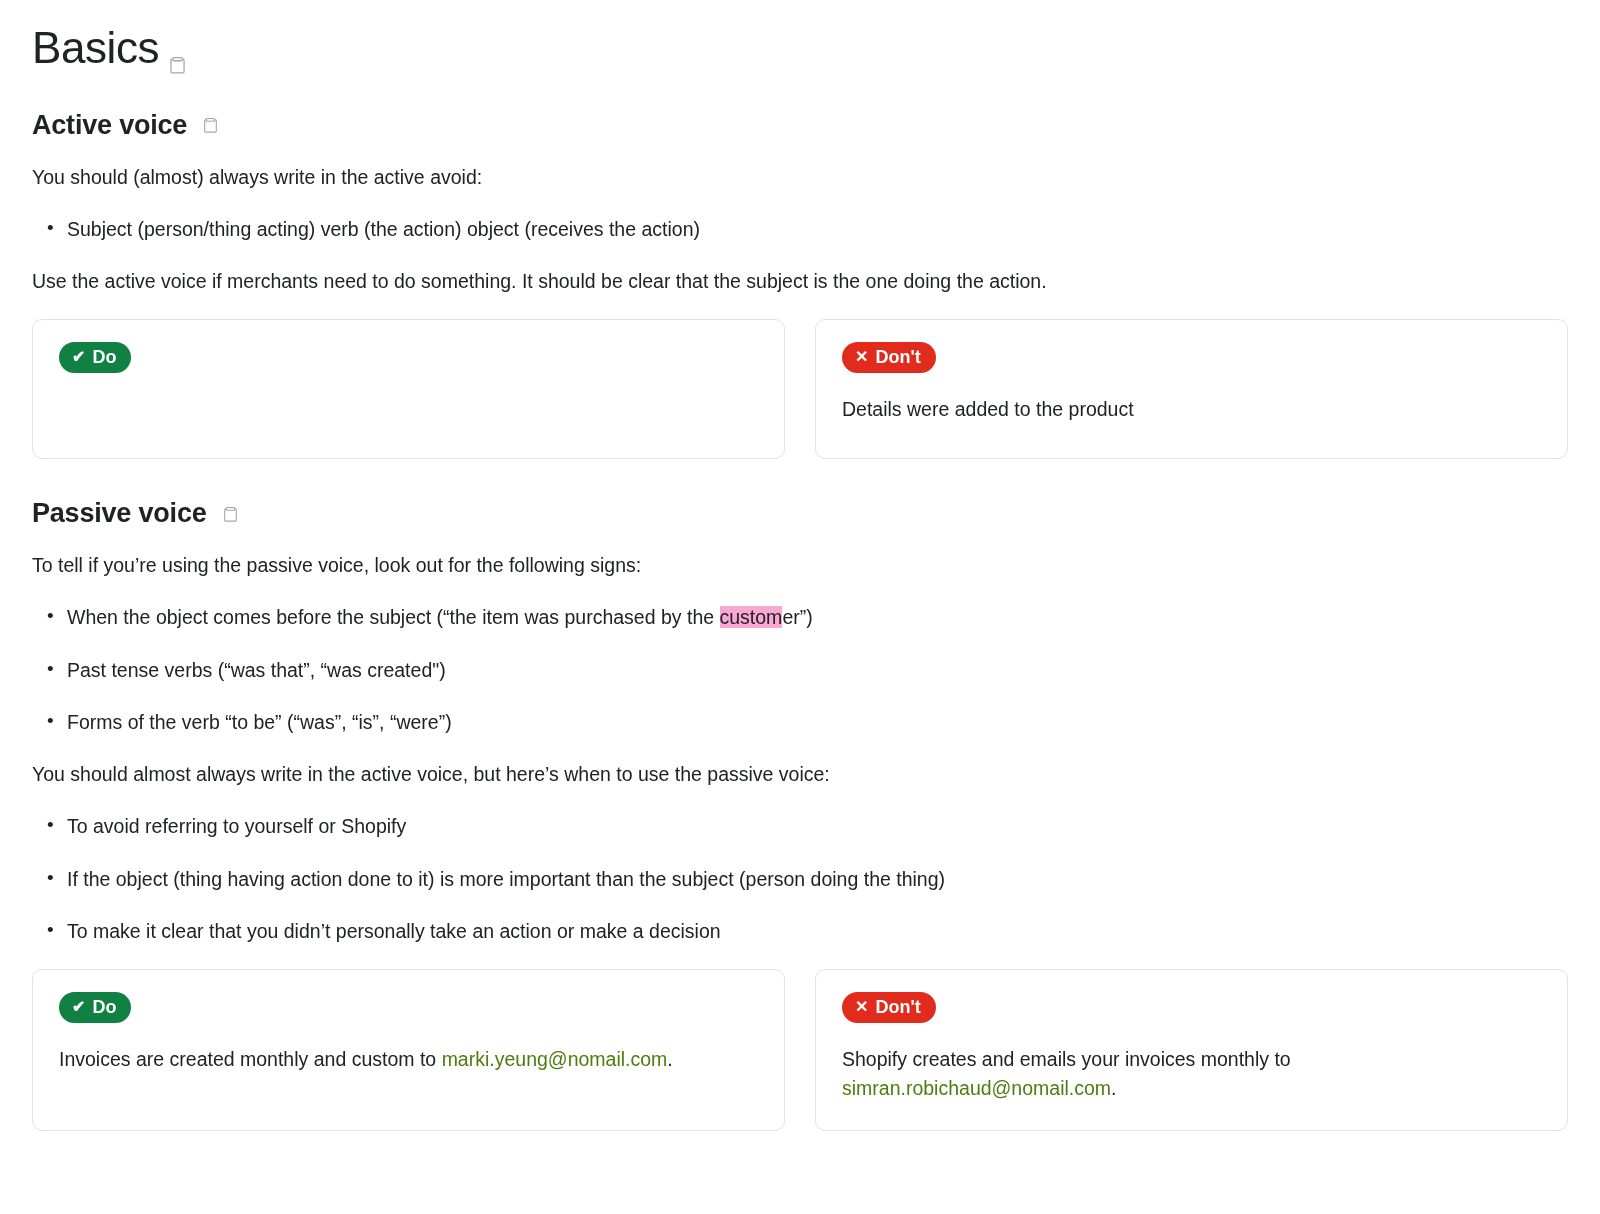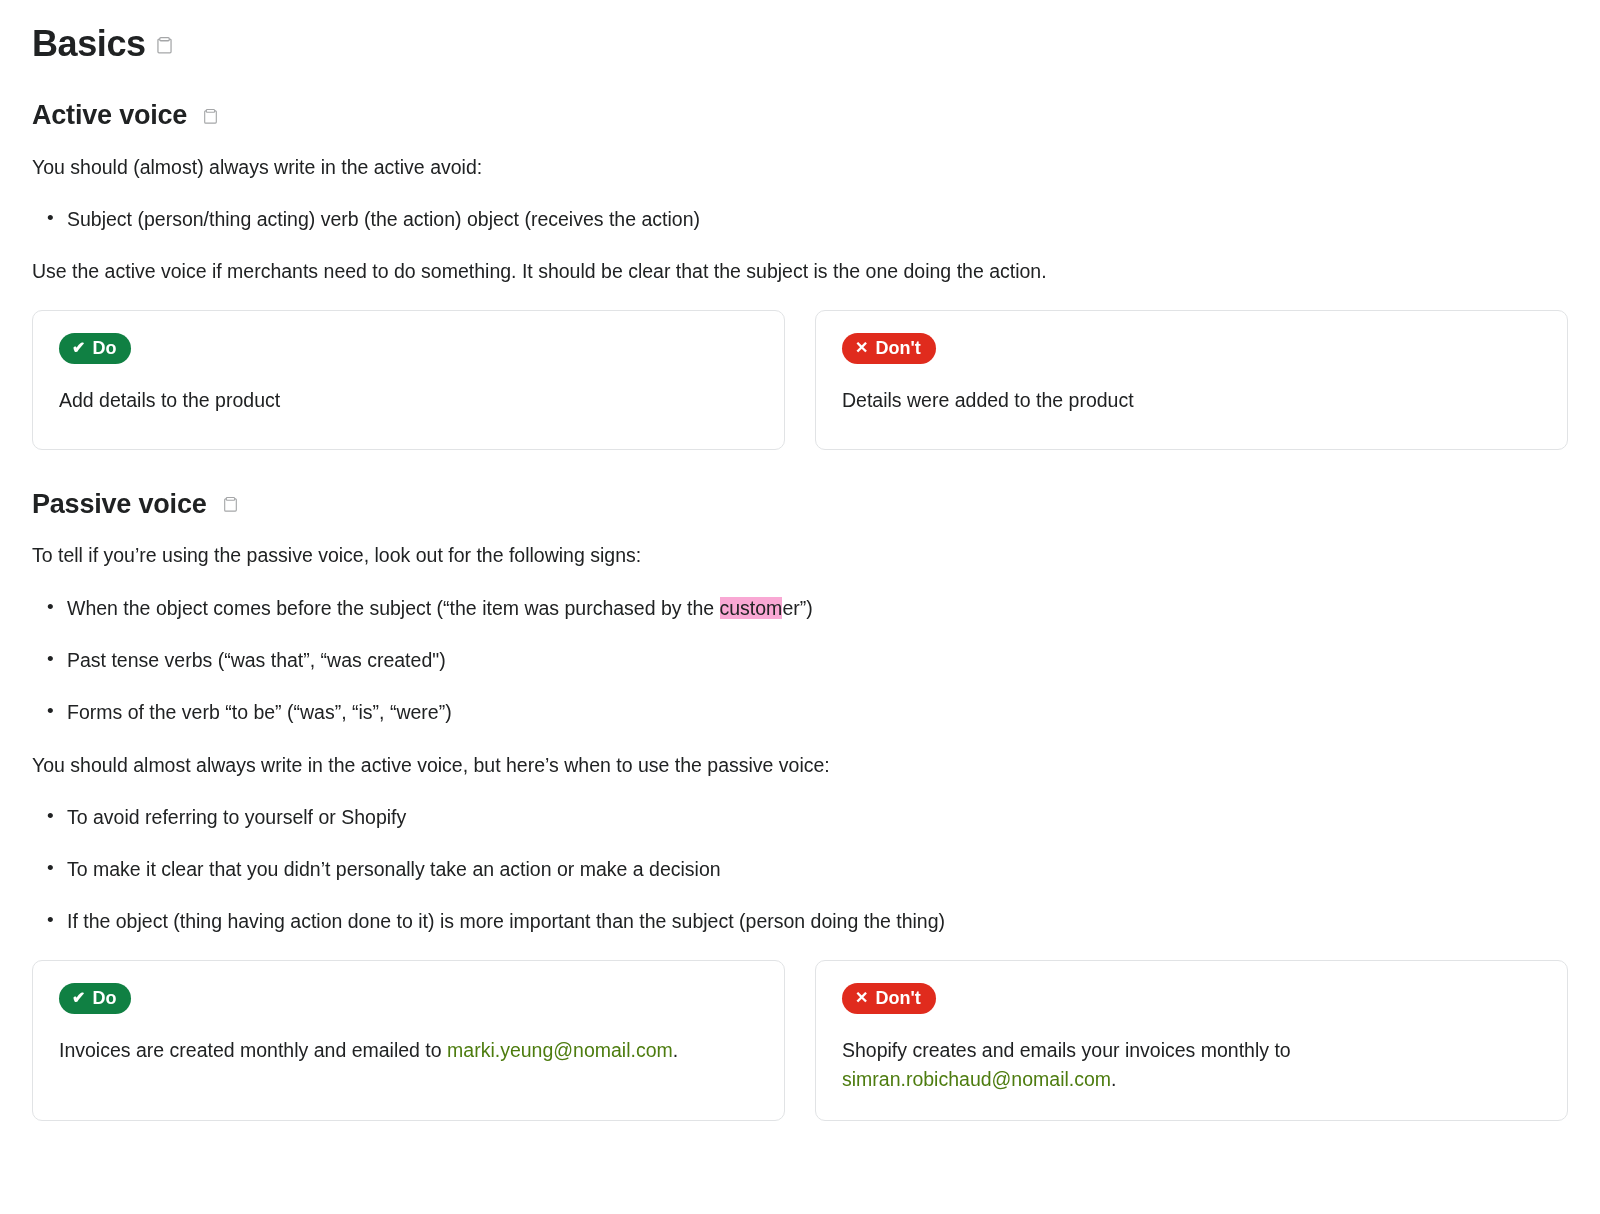--- a/index.html
+++ b/index.html
@@ -12,27 +12,27 @@
     width: 1600px;
     min-height: 1214px;
     font-family: "Liberation Sans", sans-serif;
     color: #202223;
     -webkit-font-smoothing: antialiased;
   }
   .page {
     padding: 8px 32px 20px 32px;
   }
   h1.page-title {
-    font-size: 36px;
+    font-size: 44px;
     line-height: 1.2;
-    font-weight: 700;
+    font-weight: 400;
     margin: 14px 0 34px 0;
     letter-spacing: -0.4px;
     display: flex;
-    align-items: center;
+    align-items: flex-end;
     gap: 10px;
   }
   h2.section-title {
     font-size: 27px;
     line-height: 1.25;
     font-weight: 700;
     margin: 0 0 20px 0;
     letter-spacing: -0.2px;
     display: flex;
     align-items: center;
@@ -155,21 +155,20 @@
     </ul>
 
     <p class="body-text">Use the active voice if merchants need to do something. It should be clear that the subject is the one doing the action.</p>
 
     <div class="cards">
       <div class="card">
         <span class="badge do">
           <span class="glyph">✔</span>
           <span>Do</span>
         </span>
-        <div class="card-text">Add details to the product</div>
       </div>
       <div class="card">
         <span class="badge dont">
           <span class="glyph">✕</span>
           <span>Don't</span>
         </span>
         <div class="card-text">Details were added to the product</div>
       </div>
     </div>
   </div>
@@ -190,32 +189,32 @@
     <ul class="bullets list-block">
       <li>When the object comes before the subject (“the item was purchased by the <mark class="hl">custom</mark>er”)</li>
       <li>Past tense verbs (“was that”, “was created")</li>
       <li>Forms of the verb “to be” (“was”, “is”, “were”)</li>
     </ul>
 
     <p class="body-text">You should almost always write in the active voice, but here’s when to use the passive voice:</p>
 
     <ul class="bullets list-block">
       <li>To avoid referring to yourself or Shopify</li>
+      <li>If the object (thing having action done to it) is more important than the subject (person doing the thing)</li>
       <li>To make it clear that you didn’t personally take an action or make a decision</li>
-      <li>If the object (thing having action done to it) is more important than the subject (person doing the thing)</li>
     </ul>
 
     <div class="cards">
       <div class="card">
         <span class="badge do">
           <span class="glyph">✔</span>
           <span>Do</span>
         </span>
         <div class="card-text">
-          <span>Invoices are created monthly and emailed to </span><a href="#">marki.yeung@nomail.com</a><span>.</span>
+          <span>Invoices are created monthly and custom to </span><a href="#">marki.yeung@nomail.com</a><span>.</span>
         </div>
       </div>
       <div class="card">
         <span class="badge dont">
           <span class="glyph">✕</span>
           <span>Don't</span>
         </span>
         <div class="card-text">
           <span>Shopify creates and emails your invoices monthly to </span><a href="#">simran.robichaud@nomail.com</a><span>.</span>
         </div>

